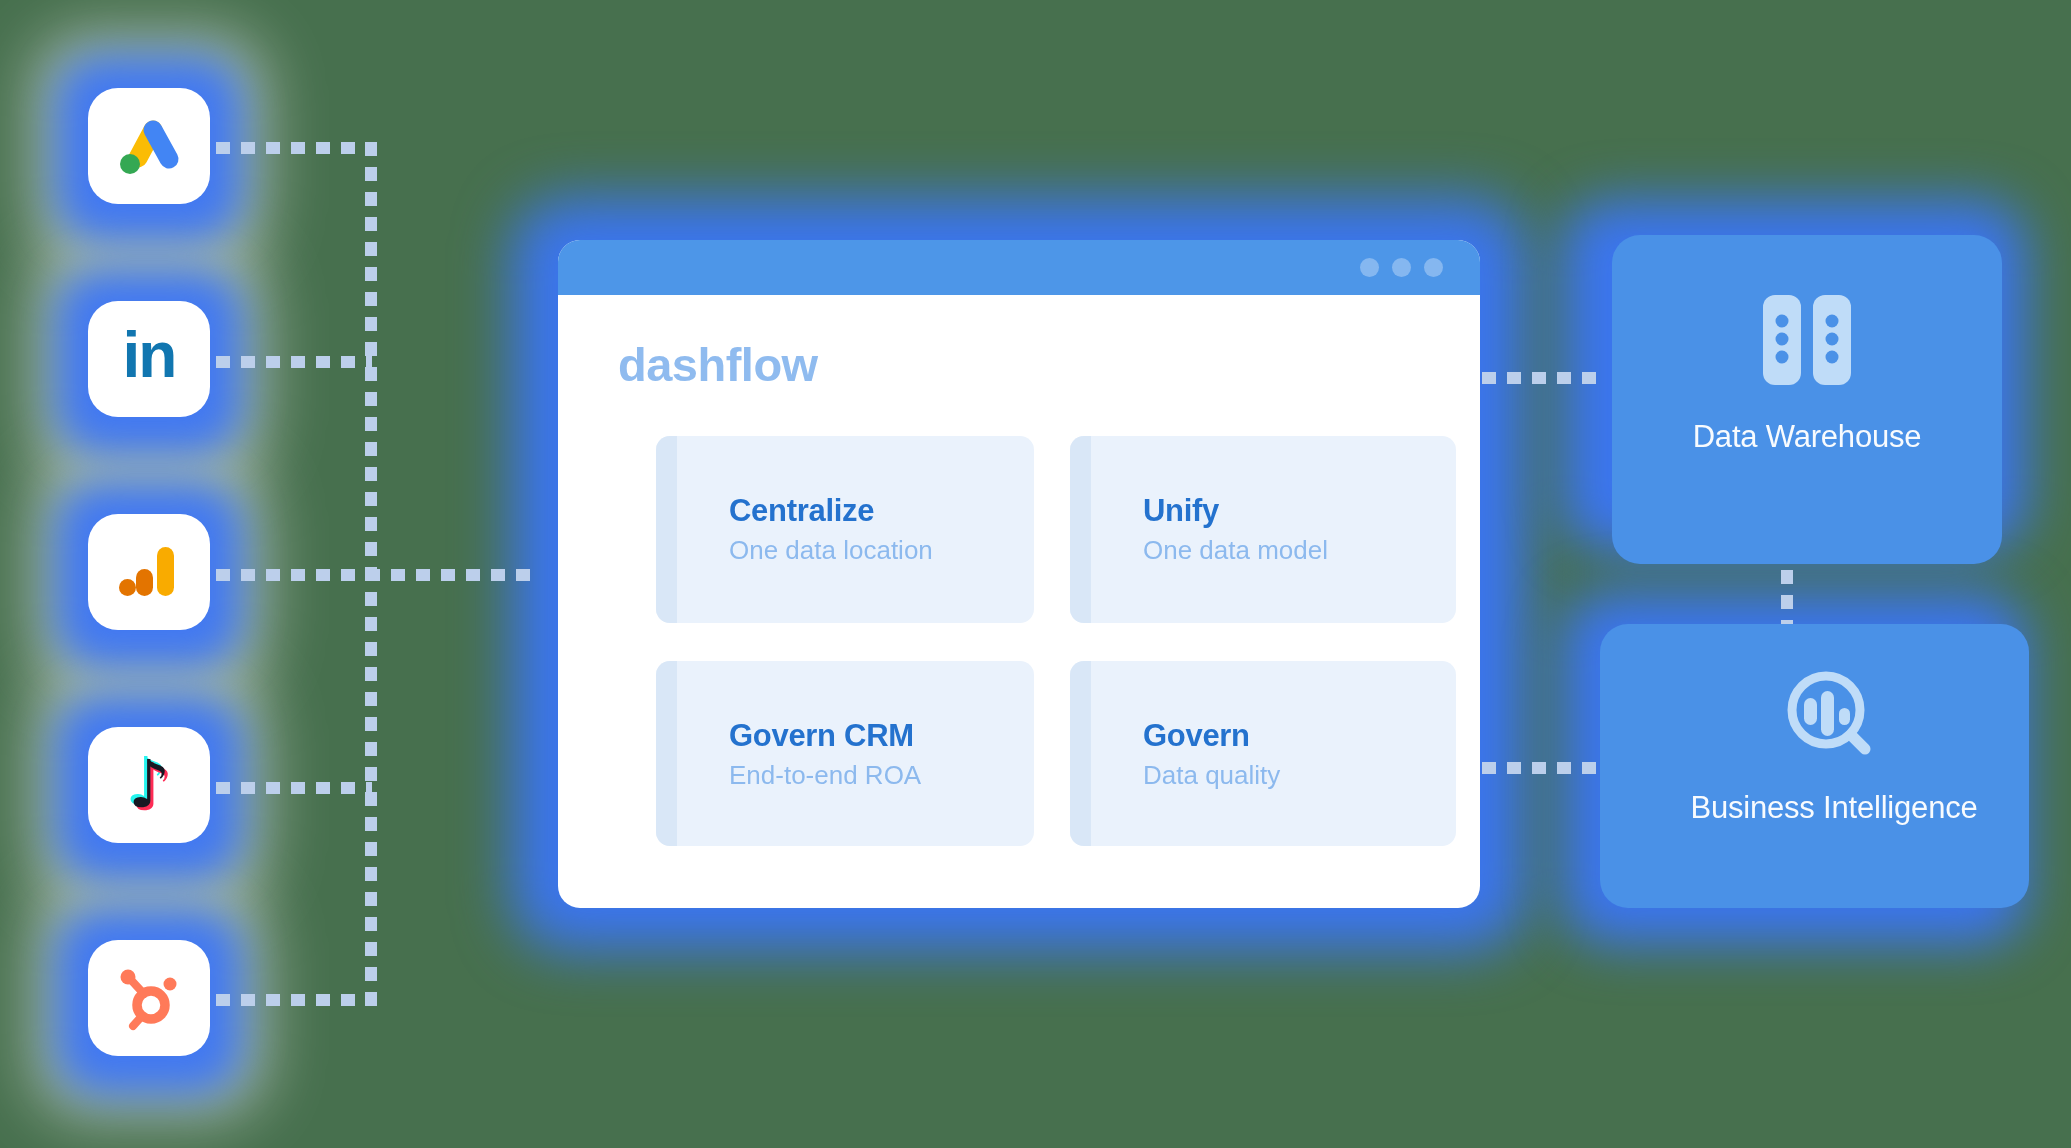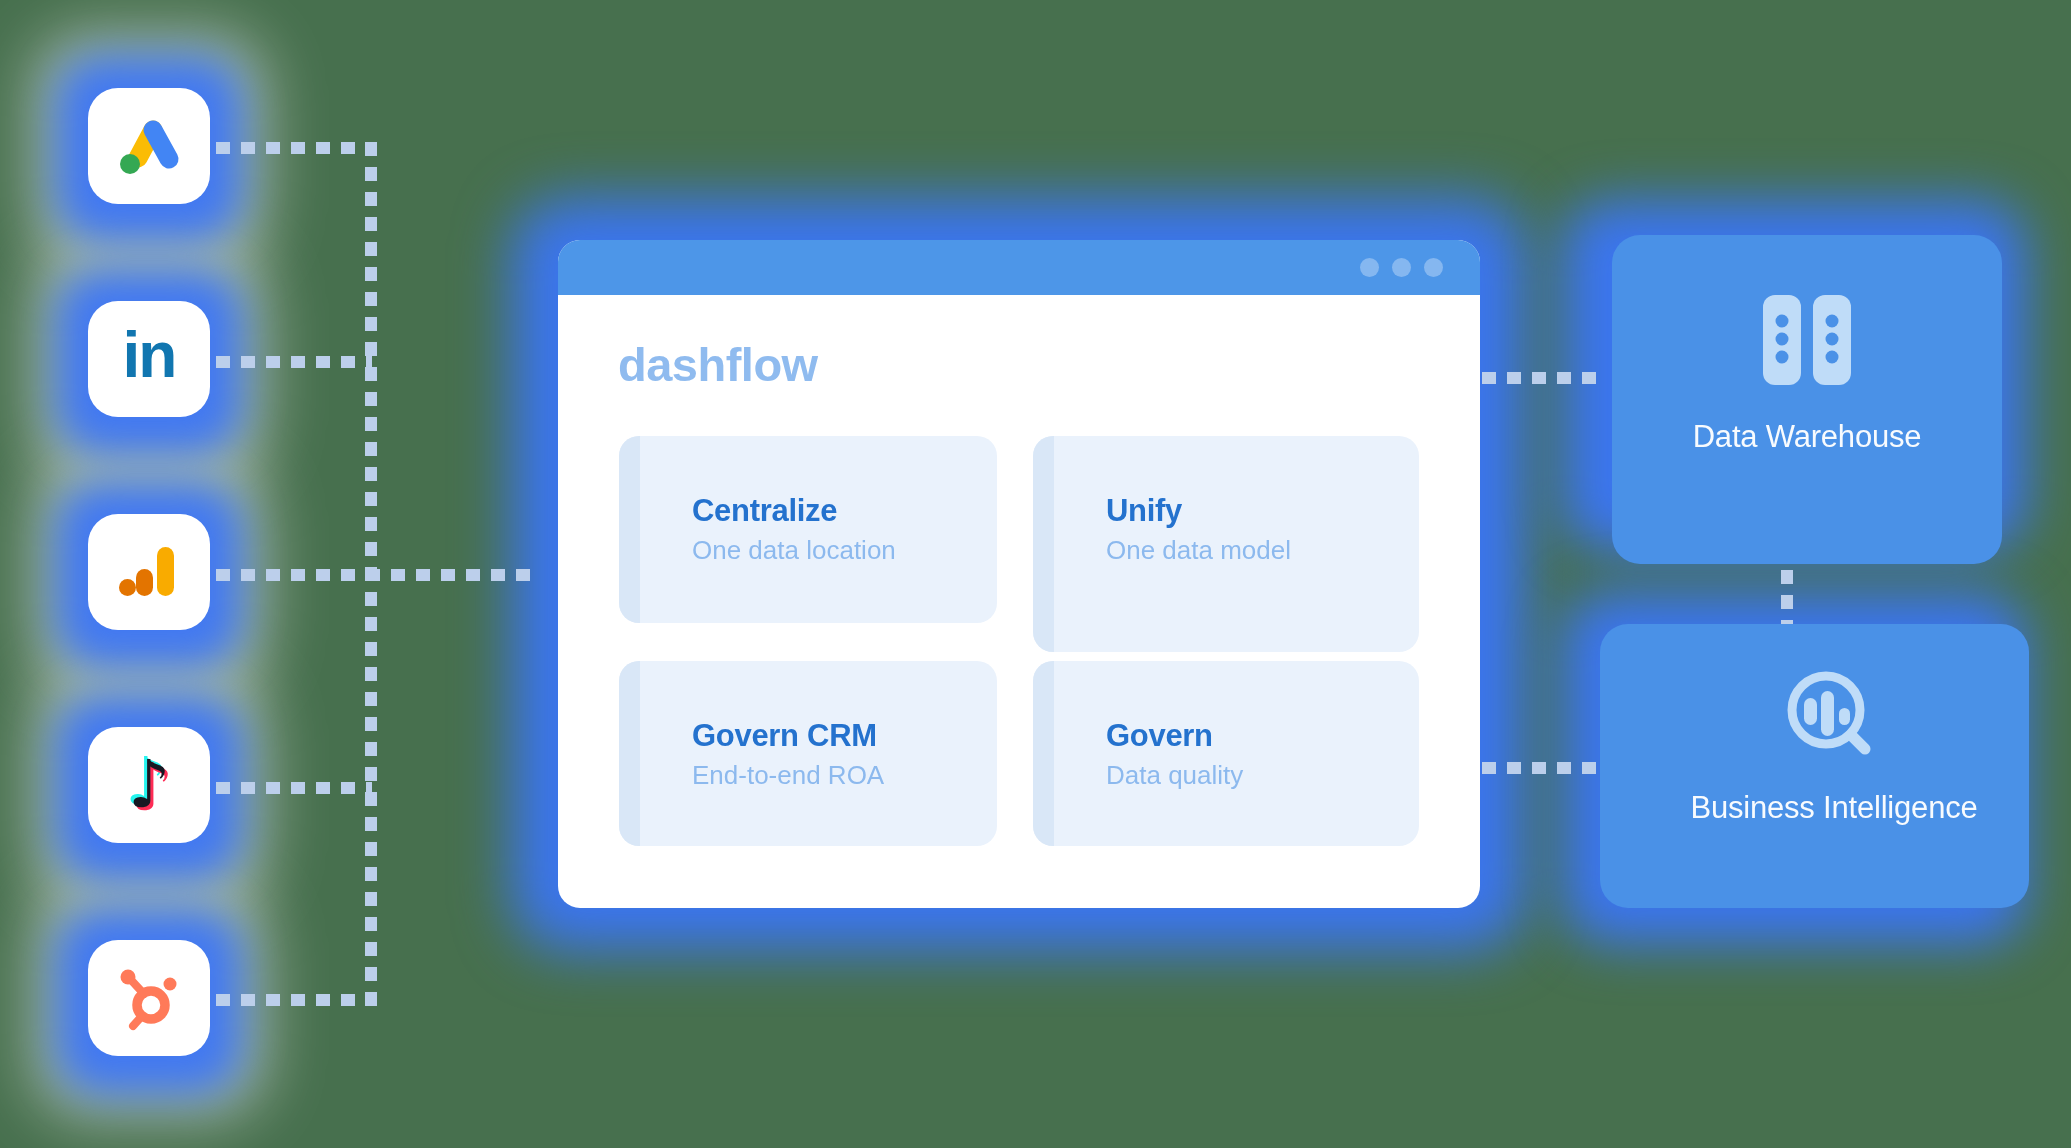--- a/index.html
+++ b/index.html
@@ -28,26 +28,26 @@
   .tt-cyan{color:#25F4EE;transform:translate(-3px,-3px);}
   .tt-red{color:#FE2C55;transform:translate(3px,3px);}
   .tt-black{color:#161823;}
   
   .window{position:absolute;z-index:3;left:558px;top:240px;width:922px;height:668px;
     background:#fff;border-radius:22px;overflow:hidden;}
   .titlebar{position:absolute;left:0;top:0;right:0;height:55px;background:#4D96E8;
     display:flex;align-items:center;justify-content:flex-end;gap:13px;padding-right:37px;box-sizing:border-box;}
   .win-dot{width:19px;height:19px;border-radius:50%;background:#85B7F0;}
   .logo{position:absolute;left:60px;top:101px;font-size:47px;font-weight:700;color:#8FBBEF;letter-spacing:-.5px;line-height:1;}
-  .card{position:absolute;background:#EAF2FC;border-radius:20px;overflow:hidden;}
+  .card{position:absolute;background:#EAF2FC;border-radius:14px;overflow:hidden;margin-left:37px;}
   .card::before{content:"";position:absolute;left:0;top:0;bottom:0;width:21px;background:#D9E7F7;}
   .card-title{margin:58px 0 8px 73px;font-size:31px;font-weight:700;color:#2472CE;letter-spacing:-.3px;line-height:1.1;}
   .card-sub{margin:0 0 0 73px;font-size:26px;font-weight:500;color:#8CB9EE;line-height:1.1;}
   .card1{left:61px;top:196px;width:378px;height:187px;}
-  .card2{left:475px;top:196px;width:386px;height:216px;}
+  .card2{left:475px;top:196px;width:386px;height:187px;}
   .card3{left:61px;top:421px;width:378px;height:185px;}
   .card4{left:475px;top:421px;width:386px;height:185px;}
   
   .destbox{position:absolute;z-index:3;width:390px;background:#4A91E7;border-radius:28px;
     display:flex;flex-direction:column;align-items:center;}
   .dest-icon{margin-top:58px;}
   .dest-label{margin-top:32px;font-size:31px;font-weight:500;color:#F8FBFE;letter-spacing:-.2px;}
   .dw{left:1600px;top:235px;height:329px;margin-left:12px;}
   .bi{left:1600px;top:624px;height:284px;padding-left:39px;}
   .bi .dest-icon{margin-top:44px;}

